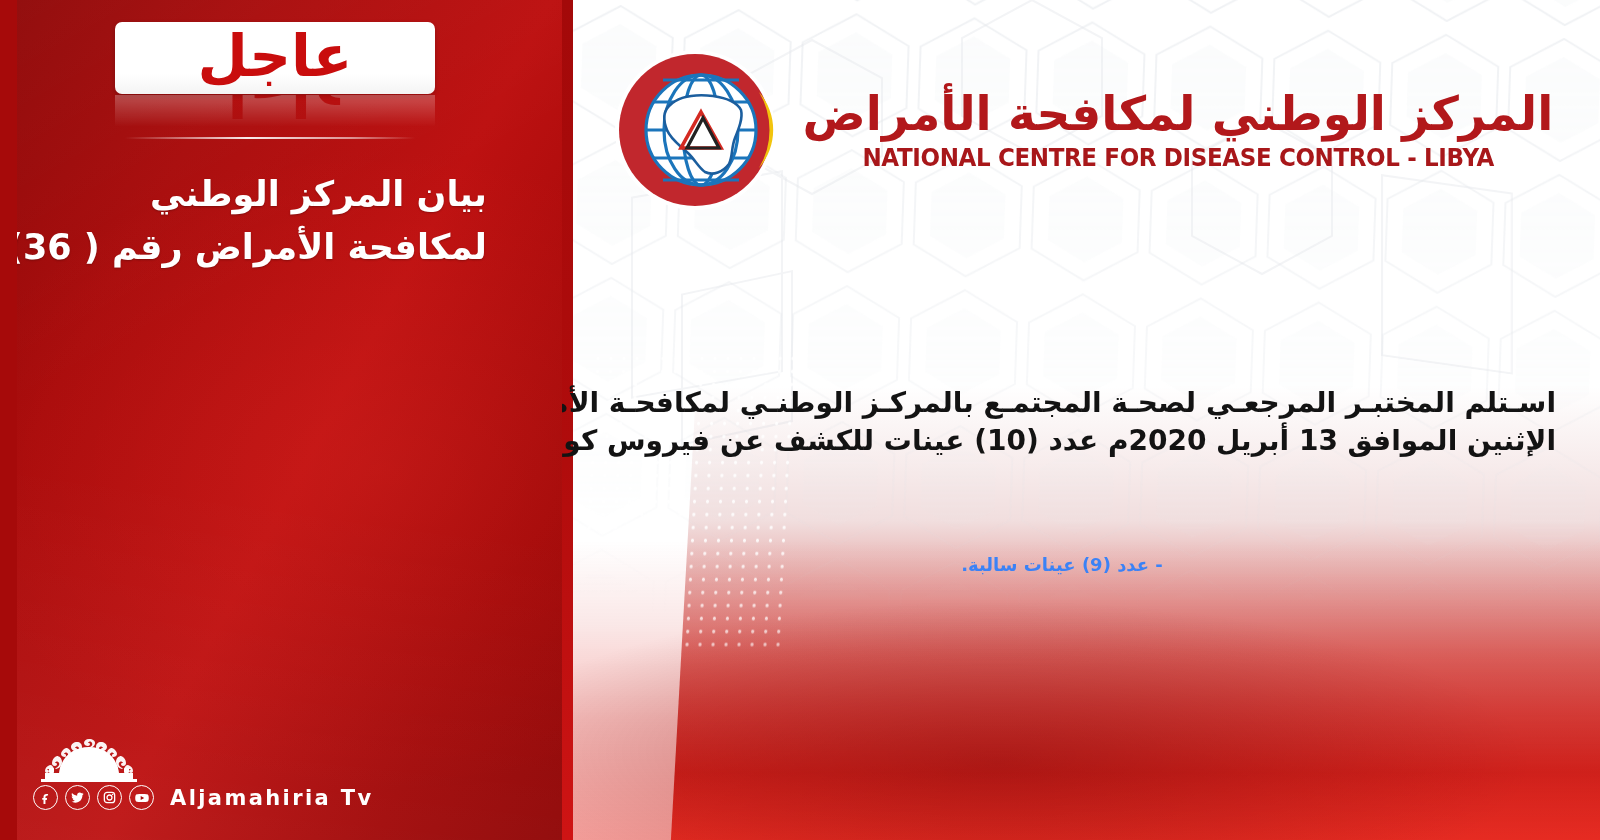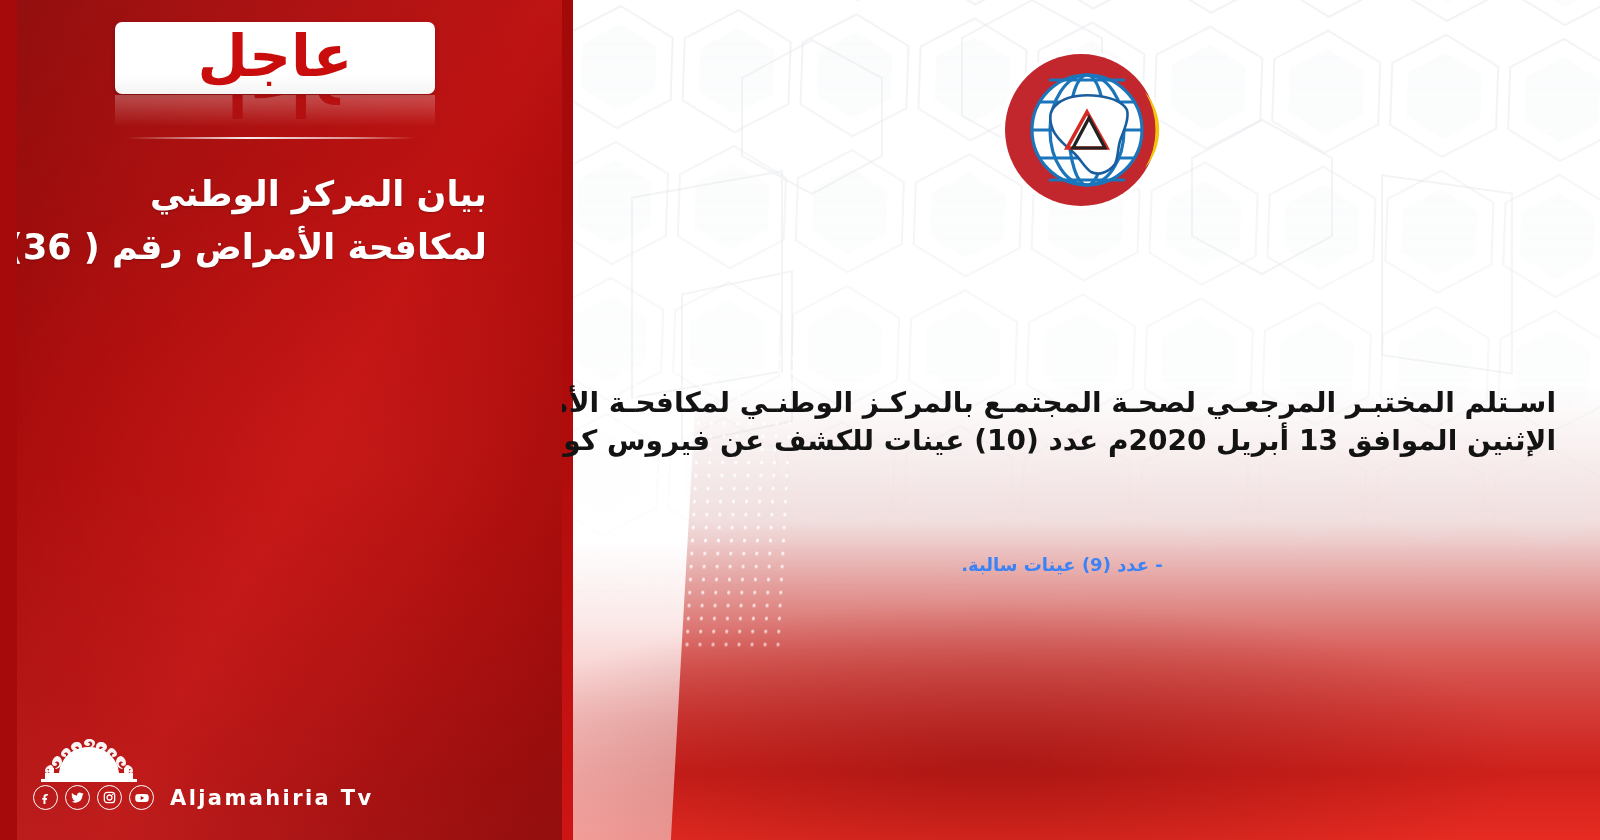--- a/index.html
+++ b/index.html
@@ -438,20 +438,24 @@
           <path d="M54 36 H130"></path>
           <path d="M54 136 H130"></path>
         </g>
         <path d="M60 62 C70 52 86 50 104 52 C118 54 128 58 132 66 C134 74 130 84 126 94
                  C122 104 124 112 120 120 C114 128 104 132 96 128 C90 124 86 116 80 110
                  C72 102 62 96 58 86 C54 76 54 68 60 62 Z" fill="#ffffff" stroke="#1b5e9e" stroke-width="2.6" stroke-linejoin="round"></path>
         <polygon points="92,68 112,104 72,104" fill="none" stroke="#d42a22" stroke-width="3.6"></polygon>
         <polygon points="94,74 110,104 78,104" fill="none" stroke="#222222" stroke-width="3.2"></polygon>
       </svg>
 
+      <div id="ncdc-titles">
+        <div id="ncdc-arabic-name">المركز الوطني لمكافحة الأمراض</div>
+        <div id="ncdc-english-name">NATIONAL CENTRE FOR DISEASE CONTROL - LIBYA</div>
+      </div>
     </div>
 
 
     <div id="statement-body">
       <span class="body-line">اسـتلم المختبـر المرجعـي لصحـة المجتمـع بالمركـز الوطنـي لمكافحـة الأمـراض يـوم</span>
       <span class="body-line">الإثنين الموافق 13 أبريل 2020م عدد (10) عينات للكشف عن فيروس كورونا المستجد</span>
     </div>
 
     <div id="results-list">
       <span class="result-item">- عدد (9) عينات سالبة.</span>

